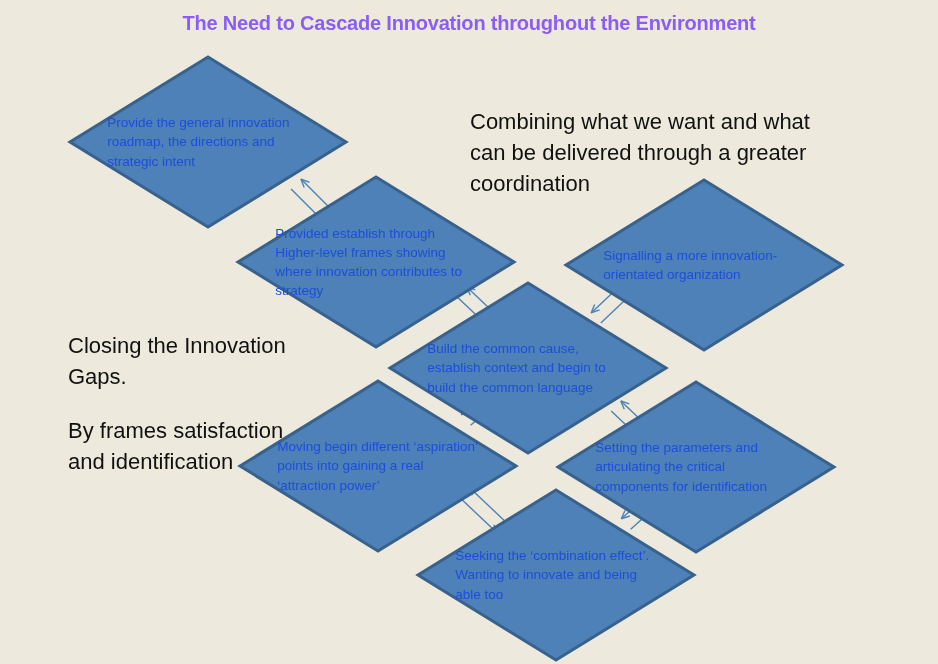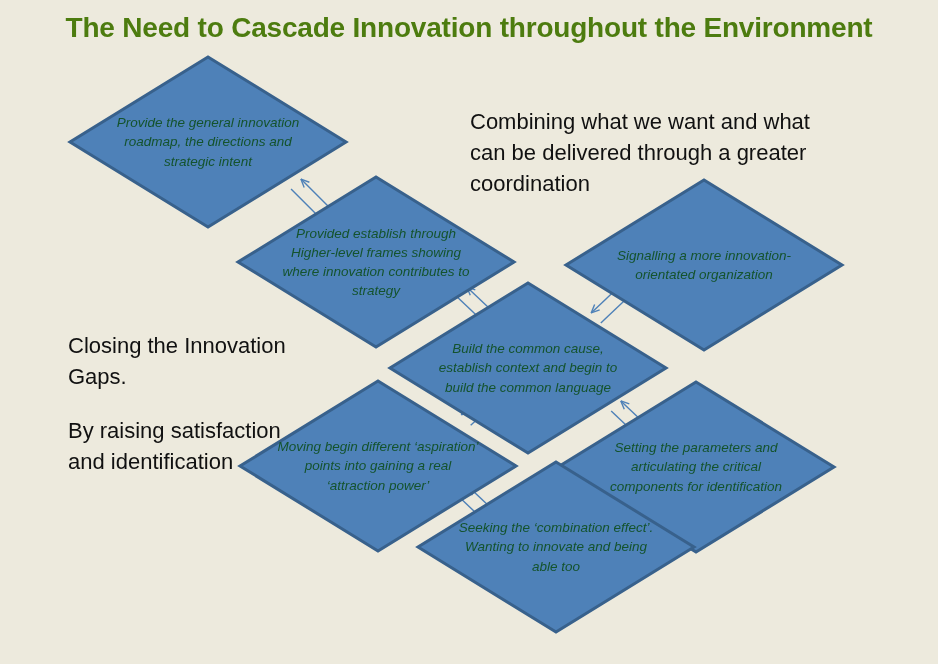--- a/index.html
+++ b/index.html
@@ -19,23 +19,23 @@
     left: 0; top: 0;
     width: 938px;
     height: 664px;
   }
   .title {
     position: absolute;
     left: 0;
     top: 12px;
     width: 938px;
     text-align: center;
-    font-size: 28px;
+    font-size: 20px;
     font-weight: bold;
-    color: #4d7c0f;
+    color: #8b5cf6;
     letter-spacing: -0.2px;
   }
   .free-text {
     position: absolute;
     color: #111111;
     font-size: 22px;
     line-height: 1.42;
     white-space: pre-line;
   }
   #text-combining {
@@ -64,48 +64,47 @@
   }
   .diamond-label {
     position: absolute;
     left: 0;
     top: 0;
     width: 100%;
     height: 100%;
     display: flex;
     align-items: center;
     justify-content: center;
-    text-align: center;
-    color: #14532d;
+    text-align: left;
+    color: #1d4ed8;
     font-size: 13.5px;
     line-height: 1.42;
     box-sizing: border-box;
     padding: 0 14%;
     white-space: pre-line;
     pointer-events: none;
-    font-style: italic;
   }
   .connectors {
     position: absolute;
     left: 0; top: 0;
     width: 938px;
     height: 664px;
     pointer-events: none;
   }
 </style>
 </head>
 <body>
 
 <div id="canvas">
 
   <div class="title">The Need to Cascade Innovation throughout the Environment</div>
 
   <div class="free-text" id="text-closing">Closing the Innovation Gaps.</div>
   <div class="free-text" id="text-combining">Combining what we want and what can be delivered through a greater coordination</div>
-  <div class="free-text" id="text-byraising">By raising satisfaction and identification</div>
+  <div class="free-text" id="text-byraising">By frames satisfaction and identification</div>
 
   <svg class="connectors" id="connector-layer" width="938" height="664" viewBox="0 0 938 664">
       <g>
         <g>
           <line x1="291.0502525316942" y1="188.94974746830584" x2="327.0502525316942" y2="224.94974746830584" stroke="#4E81B8" stroke-width="1.4"></line>
           <line x1="327.0502525316942" y1="224.94974746830584" x2="318.64441846487966" y2="221.73385666773748" stroke="#4E81B8" stroke-width="1.4"></line>
           <line x1="327.0502525316942" y1="224.94974746830584" x2="323.83436173112585" y2="216.5439134014913" stroke="#4E81B8" stroke-width="1.4"></line>
         </g>
         <g>
           <line x1="336.9497474683058" y1="215.05025253169416" x2="300.9497474683058" y2="179.05025253169416" stroke="#4E81B8" stroke-width="1.4"></line>
@@ -217,21 +216,21 @@
           <polygon points="140,2 278,87 140,172 2,87" fill="#4E81B8" stroke="#38618C" stroke-width="3" stroke-linejoin="miter"></polygon>
         </svg>
         <div class="diamond-label">Moving begin different ‘aspiration’ points into gaining a real ‘attraction power’</div>
       </div>
       <div class="diamond" style="left: 556px; top: 380px; width: 280px; height: 174px;">
         <svg width="280" height="174" viewBox="0 0 280 174">
           <polygon points="140,2 278,87 140,172 2,87" fill="#4E81B8" stroke="#38618C" stroke-width="3" stroke-linejoin="miter"></polygon>
         </svg>
         <div class="diamond-label">Setting the parameters and articulating the critical components for identification</div>
       </div>
-      <div class="diamond" style="left: 416px; top: 460px; width: 280px; height: 174px;">
+      <div class="diamond" style="left: 416px; top: 488px; width: 280px; height: 174px;">
         <svg width="280" height="174" viewBox="0 0 280 174">
           <polygon points="140,2 278,87 140,172 2,87" fill="#4E81B8" stroke="#38618C" stroke-width="3" stroke-linejoin="miter"></polygon>
         </svg>
         <div class="diamond-label">Seeking the ‘combination effect’. Wanting to innovate and being able too</div>
       </div>
     </div>
 
 </div>
 
 </body></html>

